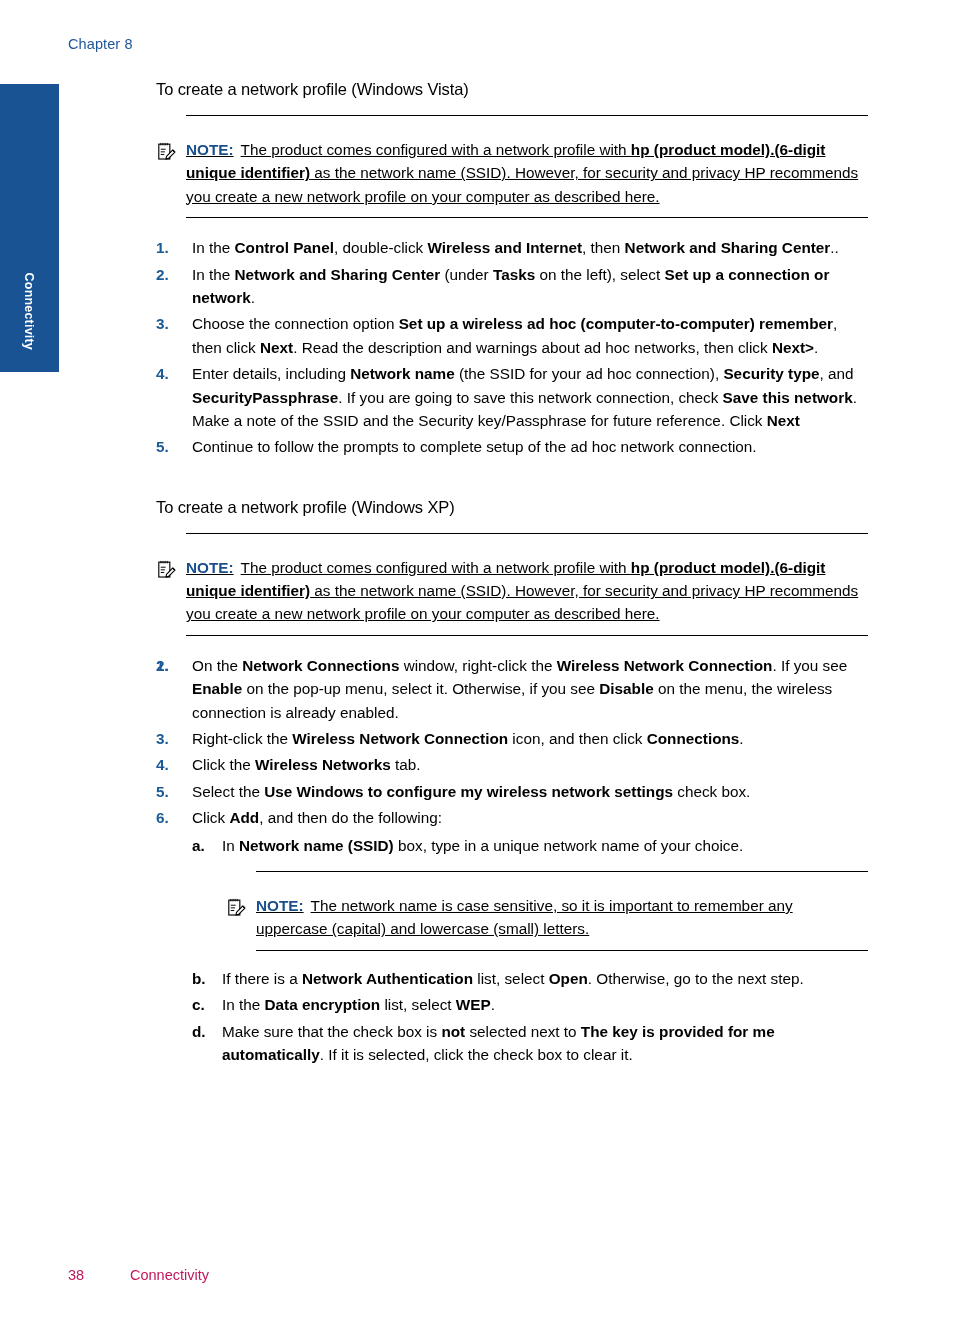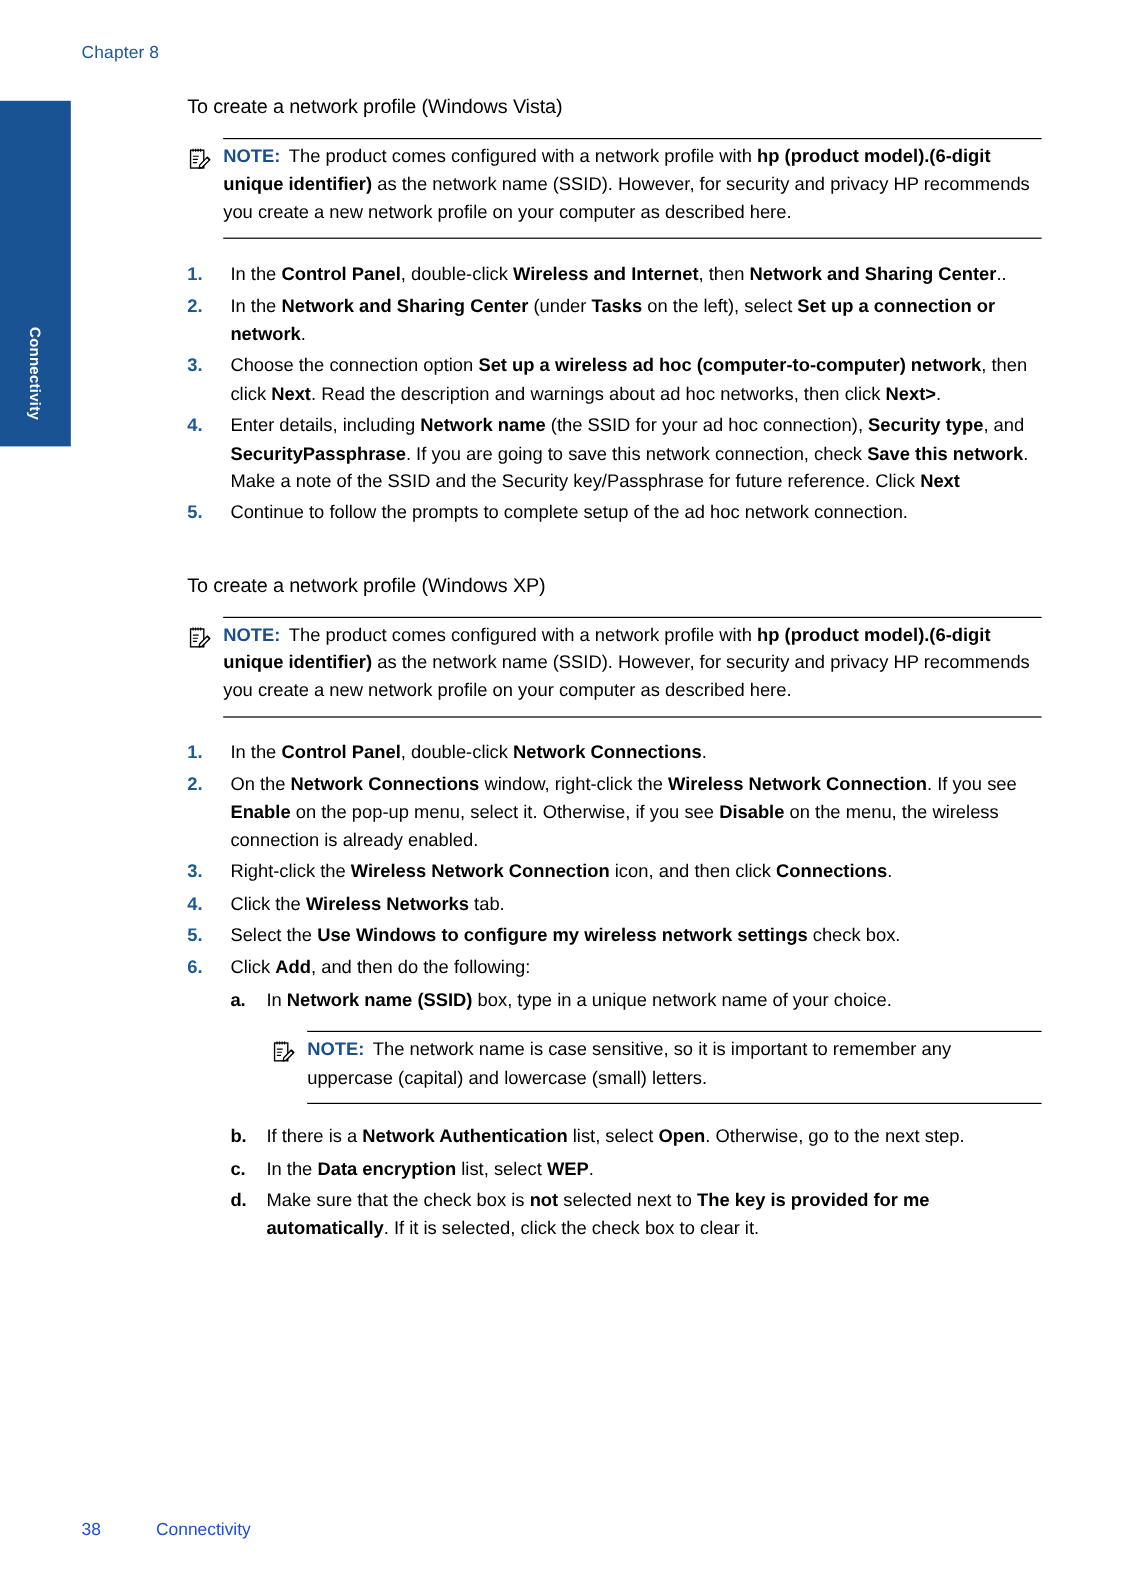--- a/index.html
+++ b/index.html
@@ -66,42 +66,43 @@
     left: 156px;
     top: 80px;
     width: 712px;
   }
 
   .footer {
     position: absolute;
     left: 68px;
     bottom: 38px;
     font-size: 14.5px;
-    color: #1d4ed8;
+    color: #be185d;
   }
   .footer .pg { display: inline-block; width: 62px; }
 
   
   h2.sec-heading {
     font-size: 16.5px;
     font-weight: normal;
     margin: 0 0 16px 0;
     letter-spacing: -0.1px;
     color: #000;
   }
 
   .gap-between-sections { height: 36px; }
 
   
   .note {
     position: relative;
     border-top: 1.4px solid #000;
     border-bottom: 1.4px solid #000;
     margin: 0 0 18px 30px;
-    padding: 3px 0 9px 0;
+    padding: 22px 0 9px 0;
+    text-decoration: underline;
   }
   .note-inner {
     position: relative;
     padding-left: 0;
   }
   .note-icon {
     position: absolute;
     left: -30px;
     top: 3px;
     width: 21px;
@@ -193,21 +194,21 @@
               <line x1="5.4" y1="15.4" x2="9.4" y2="15.4" stroke="#000000" stroke-width="1.1"></line>
               <path d="M12.0 17.6 L19.2 10.2 L21.6 12.6 L14.4 19.9 L11.4 20.6 Z" fill="#ffffff" stroke="#000000" stroke-width="1.3" stroke-linejoin="round"></path>
               <line x1="18.8" y1="10.6" x2="21.2" y2="13.0" stroke="#000000" stroke-width="1.1"></line>
             </svg></span>
           <div class="note-body"><span class="note-label">NOTE:</span><span>The product comes configured with a network profile with <b>hp (product model).(6-digit unique identifier)</b> as the network name (SSID). However, for security and privacy HP recommends you create a new network profile on your computer as described here.</span></div>
         </div>
       </div>
       <ol class="steps">
         <li><span class="marker">1.</span><span>In the <b>Control Panel</b>, double-click <b>Wireless and Internet</b>, then <b>Network and Sharing Center</b>..</span></li>
         <li><span class="marker">2.</span><span>In the <b>Network and Sharing Center</b> (under <b>Tasks</b> on the left), select <b>Set up a connection or network</b>.</span></li>
-        <li><span class="marker">3.</span><span>Choose the connection option <b>Set up a wireless ad hoc (computer-to-computer) network</b>, then click <b>Next</b>. Read the description and warnings about ad hoc networks, then click <b>Next&gt;</b>.</span></li>
+        <li><span class="marker">3.</span><span>Choose the connection option <b>Set up a wireless ad hoc (computer-to-computer) remember</b>, then click <b>Next</b>. Read the description and warnings about ad hoc networks, then click <b>Next&gt;</b>.</span></li>
         <li><span class="marker">4.</span><span>Enter details, including <b>Network name</b> (the SSID for your ad hoc connection), <b>Security type</b>, and <b>SecurityPassphrase</b>. If you are going to save this network connection, check <b>Save this network</b>. Make a note of the SSID and the Security key/Passphrase for future reference. Click <b>Next</b></span></li>
         <li><span class="marker">5.</span><span>Continue to follow the prompts to complete setup of the ad hoc network connection.</span></li>
       </ol>
       <div class="gap-between-sections"></div>
       <h2 class="sec-heading">To create a network profile (Windows XP)</h2>
       <div class="note">
         <div class="note-inner">
           <span class="note-icon"><svg viewBox="0 0 24 24" width="21" height="21" xmlns="http://www.w3.org/2000/svg">
               <rect x="3.2" y="3.6" width="12.6" height="17" fill="#ffffff" stroke="#000000" stroke-width="1.3"></rect>
               <line x1="5.6" y1="2.2" x2="5.6" y2="5.0" stroke="#000000" stroke-width="1.1"></line>
@@ -217,21 +218,21 @@
               <line x1="5.4" y1="9.4" x2="11.0" y2="9.4" stroke="#000000" stroke-width="1.1"></line>
               <line x1="5.4" y1="12.4" x2="10.2" y2="12.4" stroke="#000000" stroke-width="1.1"></line>
               <line x1="5.4" y1="15.4" x2="9.4" y2="15.4" stroke="#000000" stroke-width="1.1"></line>
               <path d="M12.0 17.6 L19.2 10.2 L21.6 12.6 L14.4 19.9 L11.4 20.6 Z" fill="#ffffff" stroke="#000000" stroke-width="1.3" stroke-linejoin="round"></path>
               <line x1="18.8" y1="10.6" x2="21.2" y2="13.0" stroke="#000000" stroke-width="1.1"></line>
             </svg></span>
           <div class="note-body"><span class="note-label">NOTE:</span><span>The product comes configured with a network profile with <b>hp (product model).(6-digit unique identifier)</b> as the network name (SSID). However, for security and privacy HP recommends you create a new network profile on your computer as described here.</span></div>
         </div>
       </div>
       <ol class="steps">
-        <li><span class="marker">1.</span><span>In the <b>Control Panel</b>, double-click <b>Network Connections</b>.</span></li>
+        <li><span class="marker">1.</span></li>
         <li><span class="marker">2.</span><span>On the <b>Network Connections</b> window, right-click the <b>Wireless Network Connection</b>. If you see <b>Enable</b> on the pop-up menu, select it. Otherwise, if you see <b>Disable</b> on the menu, the wireless connection is already enabled.</span></li>
         <li><span class="marker">3.</span><span>Right-click the <b>Wireless Network Connection</b> icon, and then click <b>Connections</b>.</span></li>
         <li><span class="marker">4.</span><span>Click the <b>Wireless Networks</b> tab.</span></li>
         <li><span class="marker">5.</span><span>Select the <b>Use Windows to configure my wireless network settings</b> check box.</span></li>
         <li><span class="marker">6.</span><span>Click <b>Add</b>, and then do the following:</span><ol class="substeps">
             <li><span class="marker">a.</span><span>In <b>Network name (SSID)</b> box, type in a unique network name of your choice.</span><div class="note nested">
                 <div class="note-inner">
                   <span class="note-icon"><svg viewBox="0 0 24 24" width="21" height="21" xmlns="http://www.w3.org/2000/svg">
                       <rect x="3.2" y="3.6" width="12.6" height="17" fill="#ffffff" stroke="#000000" stroke-width="1.3"></rect>
                       <line x1="5.6" y1="2.2" x2="5.6" y2="5.0" stroke="#000000" stroke-width="1.1"></line>

